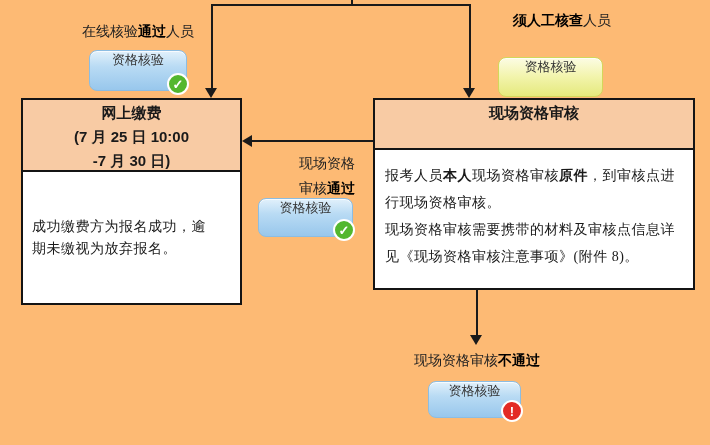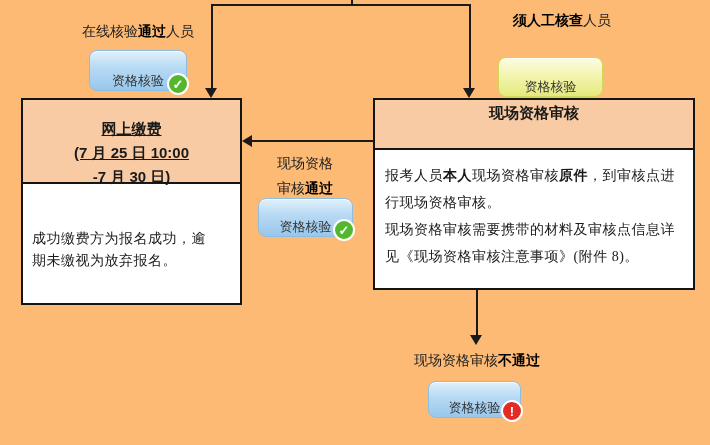--- a/index.html
+++ b/index.html
@@ -34,37 +34,37 @@
   .box-right { left: 373px; top: 98px; width: 322px; height: 192px; }
   .pbox .hdr {
     background: var(--c-header-bg, #F8CBA4);
     border-bottom: 2px solid #141414;
     text-align: center;
     font-weight: bold;
     font-size: 15px;
     line-height: 24px;
     font-family: "Liberation Sans", sans-serif;
   }
-  .box-left  .hdr { height: 84px; padding-top: 17px; text-decoration: underline; }
+  .box-left  .hdr { height: 72px; padding-top: 1px; }
   .box-right .hdr { height: 50px; padding-top: 1px; }
   .box-left  .bd { padding: 44px 23px 0 9px;  font-size: 14px; line-height: 22px; letter-spacing: 0.5px; }
   .box-right .bd { padding: 12px 10px 0 10px; font-size: 14px; line-height: 27px; letter-spacing: 0.5px; }
   
   .lbl { position: absolute; font-size: 14px; color: #222; text-align: center; }
   .lbl b { color: #000; }
   .lbl-online-pass { left: 58px;  top: 21px;  width: 160px; line-height: 22px; }
   .lbl-online-fail { left: 478px; top: 8px;   width: 168px; line-height: 25px; }
-  .lbl-onsite-pass { left: 255px; top: 151px; width: 100px; line-height: 25px; }
+  .lbl-onsite-pass { left: 255px; top: 151px; width: 100px; line-height: 25px; text-align: right; }
   .lbl-onsite-fail { left: 393px; top: 352px; width: 168px; }
   
   .badge {
     position: absolute;
     border-radius: 8px;
     display: flex;
-    align-items: flex-end;
+    align-items: flex-start;
     justify-content: center;
     font-family: "Liberation Sans", sans-serif;
     font-size: 13px;
     color: #333;
   }
   .badge.blue {
     background: linear-gradient(180deg, #e2f1fb 0%, #b9dbf4 40%, var(--c-badge-blue, #98c7ec) 100%);
     border: 1px solid #8cbde2;
     box-shadow: inset 0 1px 0 rgba(255,255,255,0.75);
   }

